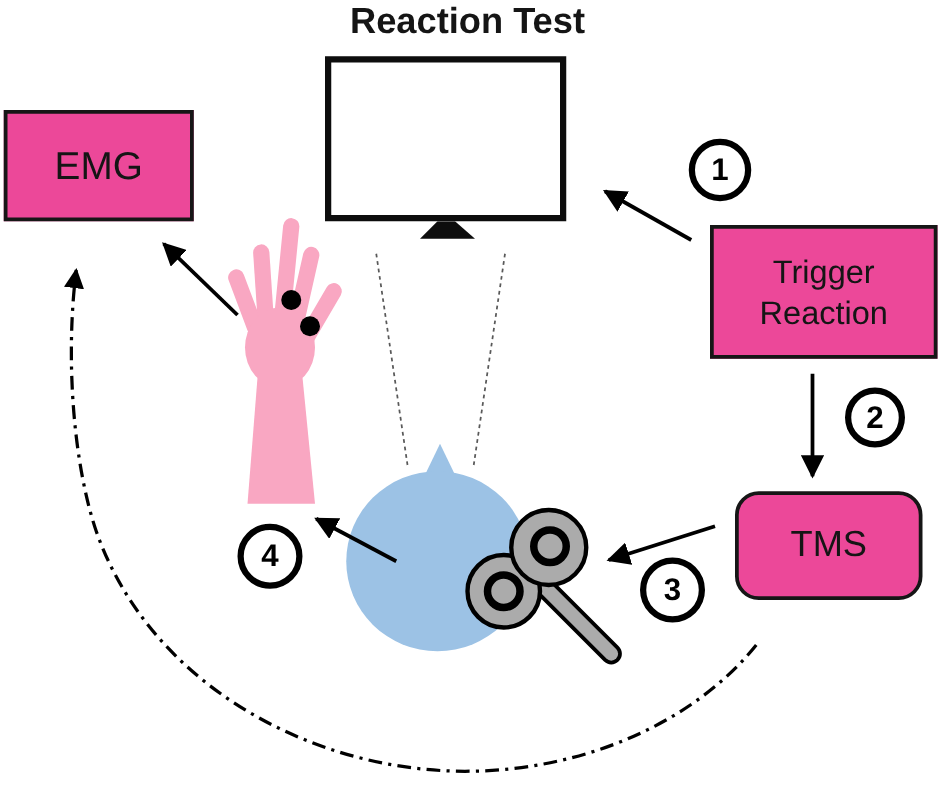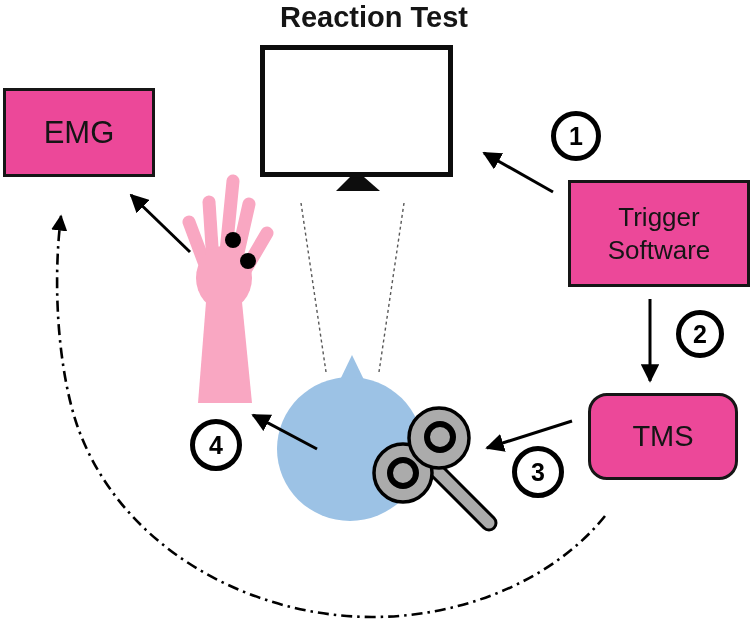--- a/index.html
+++ b/index.html
@@ -97,21 +97,21 @@
   <div class="abs title">Reaction Test</div>
 
   <div class="abs monitor"></div>
 
   <div class="abs node-box emg-box">
     <span>EMG</span>
   </div>
 
   <div class="abs node-box trigger-box">
     <span>Trigger</span>
-    <span>Software</span>
+    <span>Reaction</span>
   </div>
 
   <div class="abs node-box tms-box">
     <span>TMS</span>
   </div>
 
   <div class="abs badge badge1">
     <span>1</span>
   </div>
   <div class="abs badge badge2">

